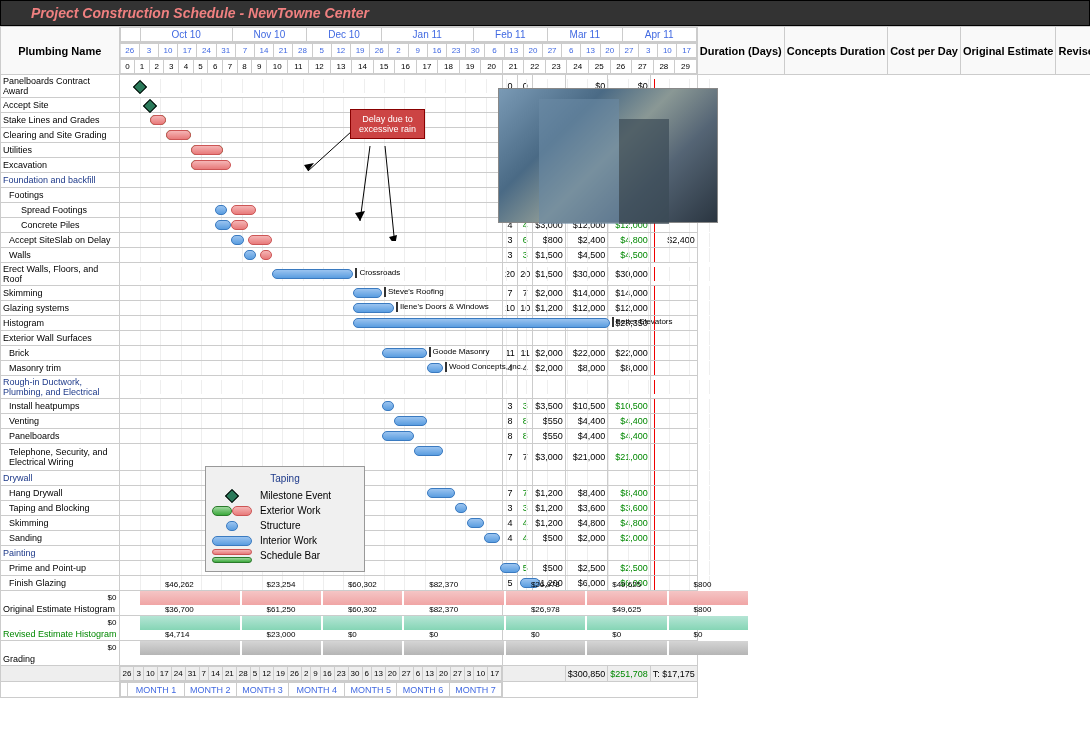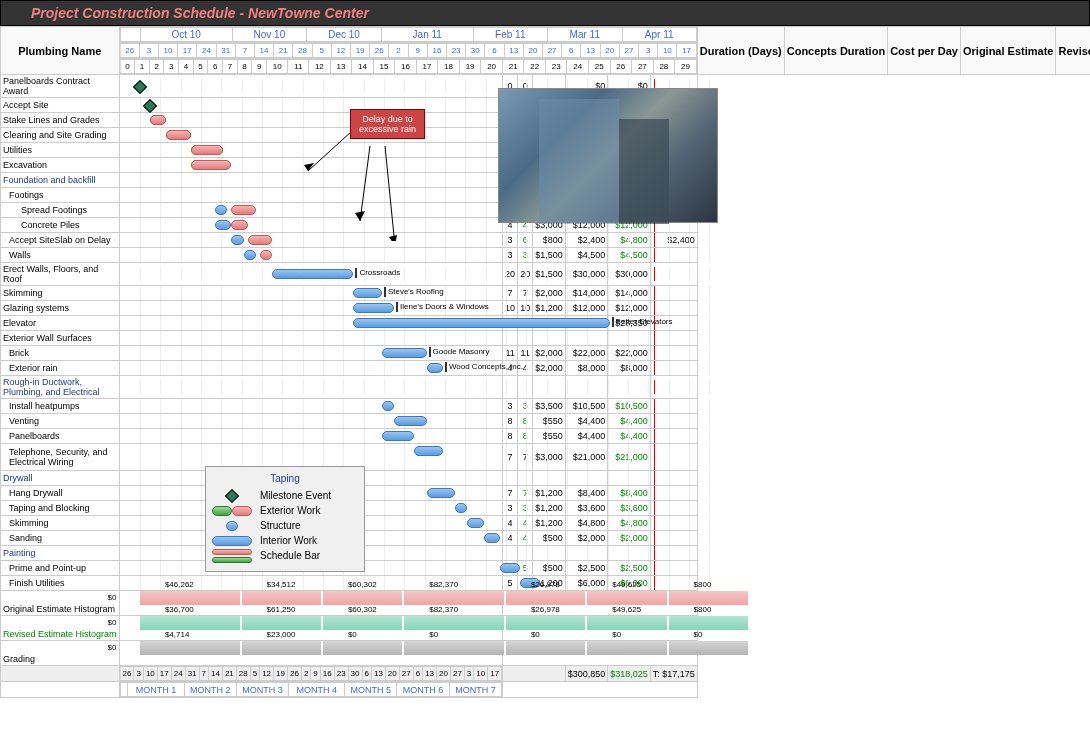--- a/index.html
+++ b/index.html
@@ -820,21 +820,21 @@
             </div>
           </td>
           <td class="num-col" style="text-align:center">10</td>
           <td class="num-col" style="text-align:center">10</td>
           <td class="num-col">$1,200</td>
           <td class="num-col">$12,000</td>
           <td class="num-col">$12,000</td>
           <td class="num-col"></td>
         </tr>
         <tr>
-          <td class="name-col" style="height:14px;white-space:normal">Elevator</td>
+          <td class="name-col" style="height:14px;white-space:normal">Histogram</td>
           <td class="gantt-col">
             <div class="timeline-row" style="height:14px">
               <div class="day-grid" style="left:20.333333333333332px"></div>
               <div class="day-grid" style="left:40.666666666666664px"></div>
               <div class="day-grid" style="left:61px"></div>
               <div class="day-grid" style="left:81.33333333333333px"></div>
               <div class="day-grid" style="left:101.66666666666666px"></div>
               <div class="day-grid" style="left:122px"></div>
               <div class="day-grid" style="left:142.33333333333331px"></div>
               <div class="day-grid" style="left:162.66666666666666px"></div>
@@ -953,21 +953,21 @@
             </div>
           </td>
           <td class="num-col" style="text-align:center">11</td>
           <td class="num-col" style="text-align:center">11</td>
           <td class="num-col">$2,000</td>
           <td class="num-col">$22,000</td>
           <td class="num-col">$22,000</td>
           <td class="num-col"></td>
         </tr>
         <tr>
-          <td class="name-col pad-1" style="height:14px;white-space:normal">Exterior rain</td>
+          <td class="name-col pad-1" style="height:14px;white-space:normal">Masonry trim</td>
           <td class="gantt-col">
             <div class="timeline-row" style="height:14px">
               <div class="day-grid" style="left:20.333333333333332px"></div>
               <div class="day-grid" style="left:40.666666666666664px"></div>
               <div class="day-grid" style="left:61px"></div>
               <div class="day-grid" style="left:81.33333333333333px"></div>
               <div class="day-grid" style="left:101.66666666666666px"></div>
               <div class="day-grid" style="left:122px"></div>
               <div class="day-grid" style="left:142.33333333333331px"></div>
               <div class="day-grid" style="left:162.66666666666666px"></div>
@@ -1523,21 +1523,21 @@
             </div>
           </td>
           <td class="num-col" style="text-align:center">5</td>
           <td class="num-col green" style="text-align:center">5</td>
           <td class="num-col">$500</td>
           <td class="num-col">$2,500</td>
           <td class="num-col green">$2,500</td>
           <td class="num-col"></td>
         </tr>
         <tr>
-          <td class="name-col pad-1" style="height:14px;white-space:normal">Finish Utilities</td>
+          <td class="name-col pad-1" style="height:14px;white-space:normal">Finish Glazing</td>
           <td class="gantt-col">
             <div class="timeline-row" style="height:14px">
               <div class="day-grid" style="left:20.333333333333332px"></div>
               <div class="day-grid" style="left:40.666666666666664px"></div>
               <div class="day-grid" style="left:61px"></div>
               <div class="day-grid" style="left:81.33333333333333px"></div>
               <div class="day-grid" style="left:101.66666666666666px"></div>
               <div class="day-grid" style="left:122px"></div>
               <div class="day-grid" style="left:142.33333333333331px"></div>
               <div class="day-grid" style="left:162.66666666666666px"></div>
@@ -1577,21 +1577,21 @@
 <tbody id="hist-body">
         <tr>
           <td class="name-col " style="height:24px;vertical-align:bottom">Original Estimate Histogram</td>
           <td class="gantt-col">
             <div class="timeline-row" style="height:24px">
               <span class="hist-zero">$0</span>
               <div class="hist-bar hist-pink" style="left:20.333333333333332px;width:99.66666666666666px">
                 <span class="hist-label" style="left:25px">$46,262</span>
               </div>
               <div class="hist-bar hist-pink" style="left:121.99999999999999px;width:79.33333333333333px">
-                <span class="hist-label" style="left:25px">$34,512</span>
+                <span class="hist-label" style="left:25px">$23,254</span>
               </div>
               <div class="hist-bar hist-pink" style="left:203.33333333333334px;width:79.33333333333333px">
                 <span class="hist-label" style="left:25px">$60,302</span>
               </div>
               <div class="hist-bar hist-pink" style="left:284.66666666666663px;width:99.66666666666666px">
                 <span class="hist-label" style="left:25px">$82,370</span>
               </div>
               <div class="hist-bar hist-pink" style="left:386.3333333333333px;width:79.33333333333333px">
                 <span class="hist-label" style="left:25px">$26,978</span>
               </div>
@@ -1700,21 +1700,21 @@
                   <td class="idx-cell" style="background:#eee">27</td>
                   <td class="idx-cell" style="background:#eee">3</td>
                   <td class="idx-cell" style="background:#eee">10</td>
                   <td class="idx-cell" style="background:#eee">17</td>
                 </tr>
               </tbody>
             </table>
           </td>
           <td colspan="3"></td>
           <td class="num-col">$300,850</td>
-          <td class="num-col green">$318,025</td>
+          <td class="num-col green">$251,708</td>
           <td class="num-col">T: $17,175</td>
         </tr>
         <tr>
           <td class="name-col"></td>
           <td class="gantt-col" style="padding:0">
             <table style="width:100%">
               <tbody>
                 <tr>
                   <td style="width:20.333333333333332px"></td>
                   <td class="footer-month" style="width:101.66666666666666px">MONTH  1</td>

